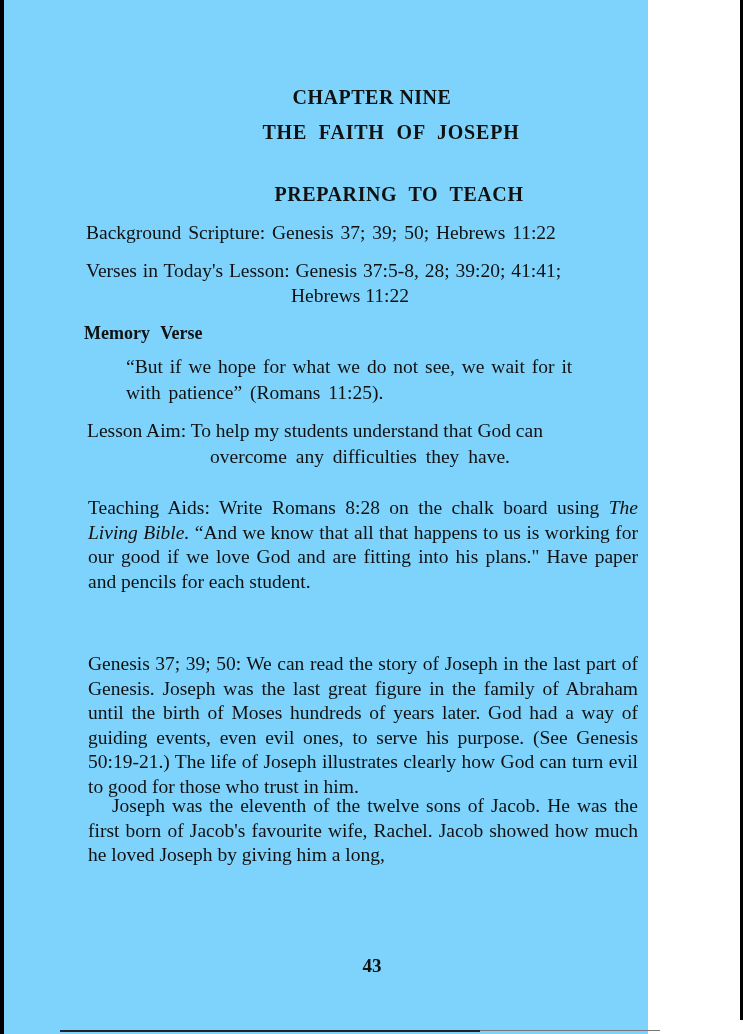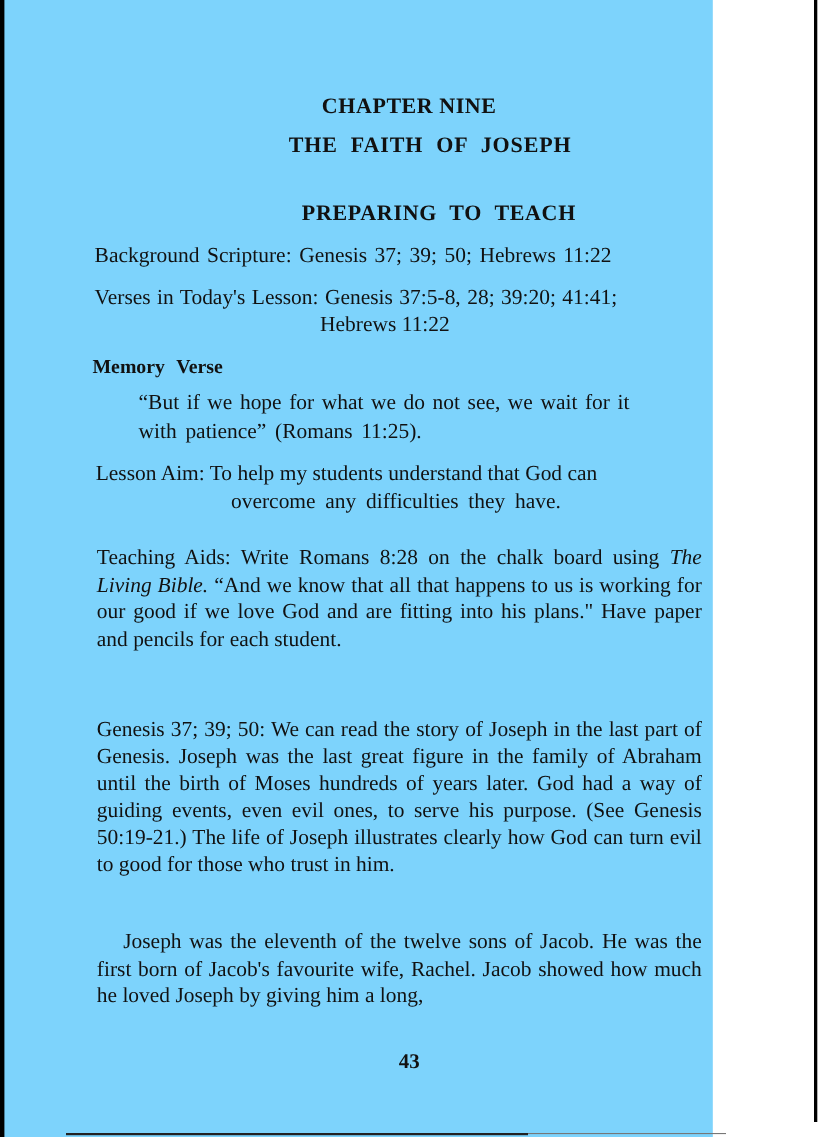--- a/index.html
+++ b/index.html
@@ -49,16 +49,16 @@
   <div class="line" style="left:126px; top:382px; word-spacing:3px;">with patience” (Romans 11:25).</div>
 
   <div class="line" style="left:87px; top:420px;">Lesson Aim: To help my students understand that God can</div>
   <div class="line" style="left:210px; top:446px; word-spacing:4px;">overcome any difficulties they have.</div>
 
   <div class="just last" style="top:480px;margin-top:16px;"><span>Teaching Aids: Write Romans 8:28 on the chalk board using </span><span class="ital">The Living Bible.</span><span> “And we know that all that happens to us is working for our good if we love God and are fitting into his plans." Have paper and pencils for each student.</span></div>
 
 
   <div class="just last" style="top:652px;">Genesis 37; 39; 50: We can read the story of Joseph in the last part of Genesis. Joseph was the last great figure in the family of Abraham until the birth of Moses hundreds of years later. God had a way of guiding events, even evil ones, to serve his purpose. (See Genesis 50:19-21.) The life of Joseph illustrates clearly how God can turn evil to good for those who trust in him.</div>
 
-  <div class="just last" style="top:845px; text-indent:24px;">Joseph was the eleventh of the twelve sons of Jacob. He was the first born of Jacob's favourite wife, Rachel. Jacob showed how much he loved Joseph by giving him a long,</div>
+  <div class="just last" style="top:794px; text-indent:24px;">Joseph was the eleventh of the twelve sons of Jacob. He was the first born of Jacob's favourite wife, Rachel. Jacob showed how much he loved Joseph by giving him a long,</div>
 
   <div class="pagenum">43</div>
 </div>
 
 </body></html>

